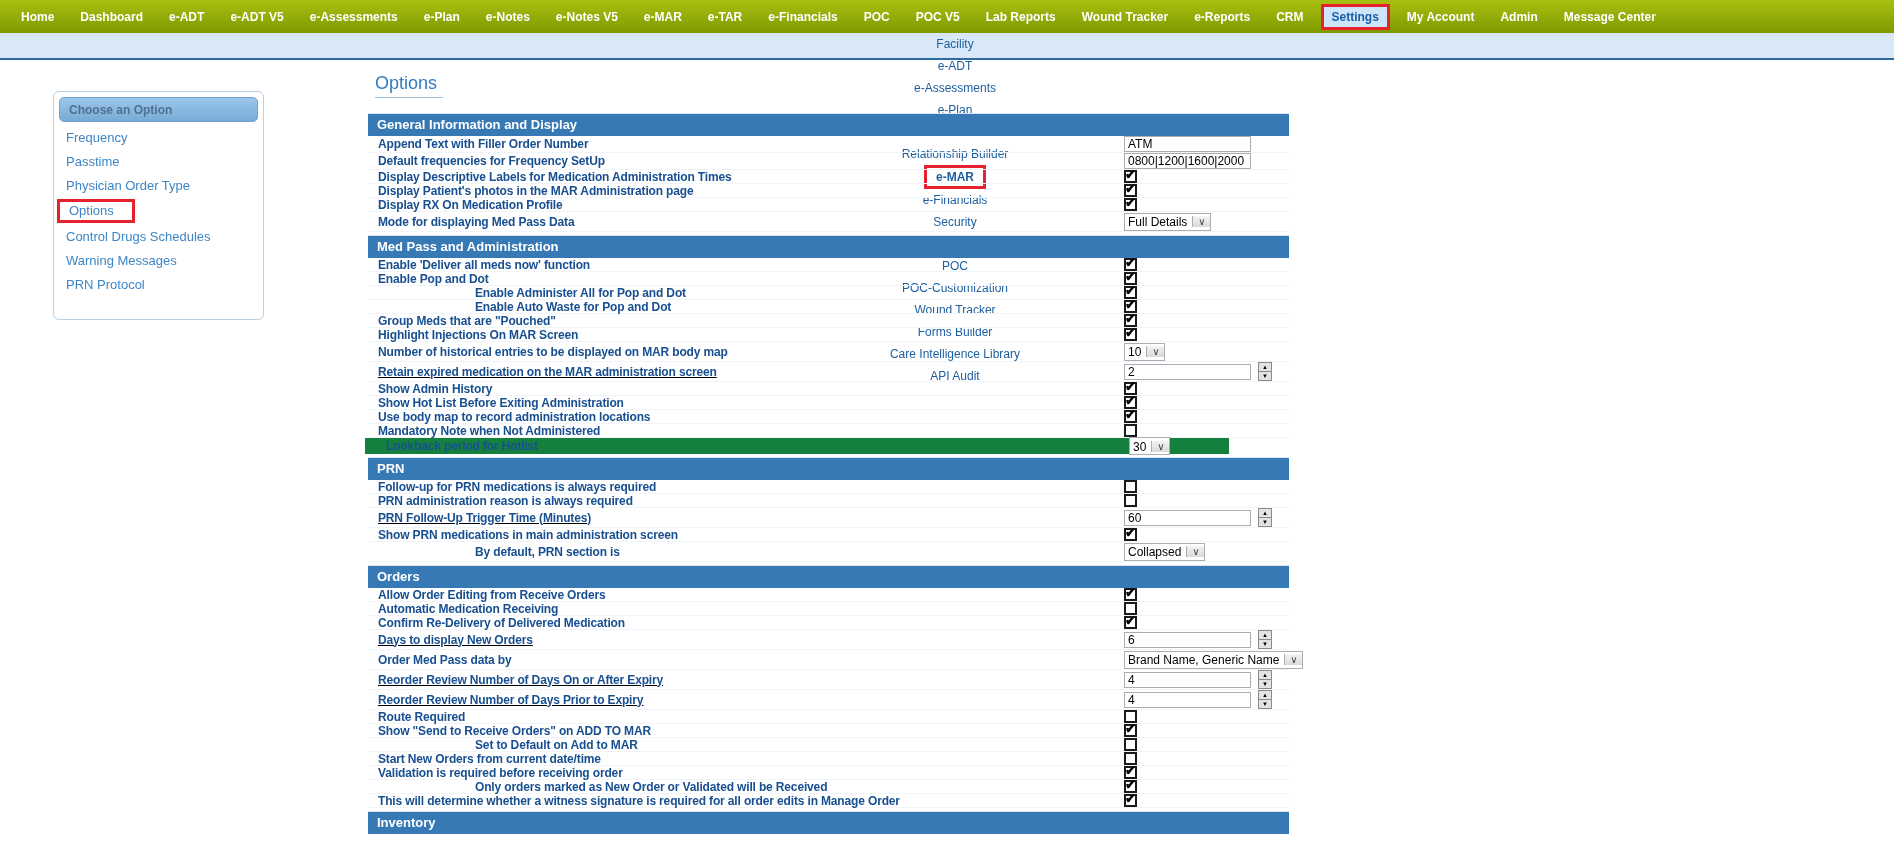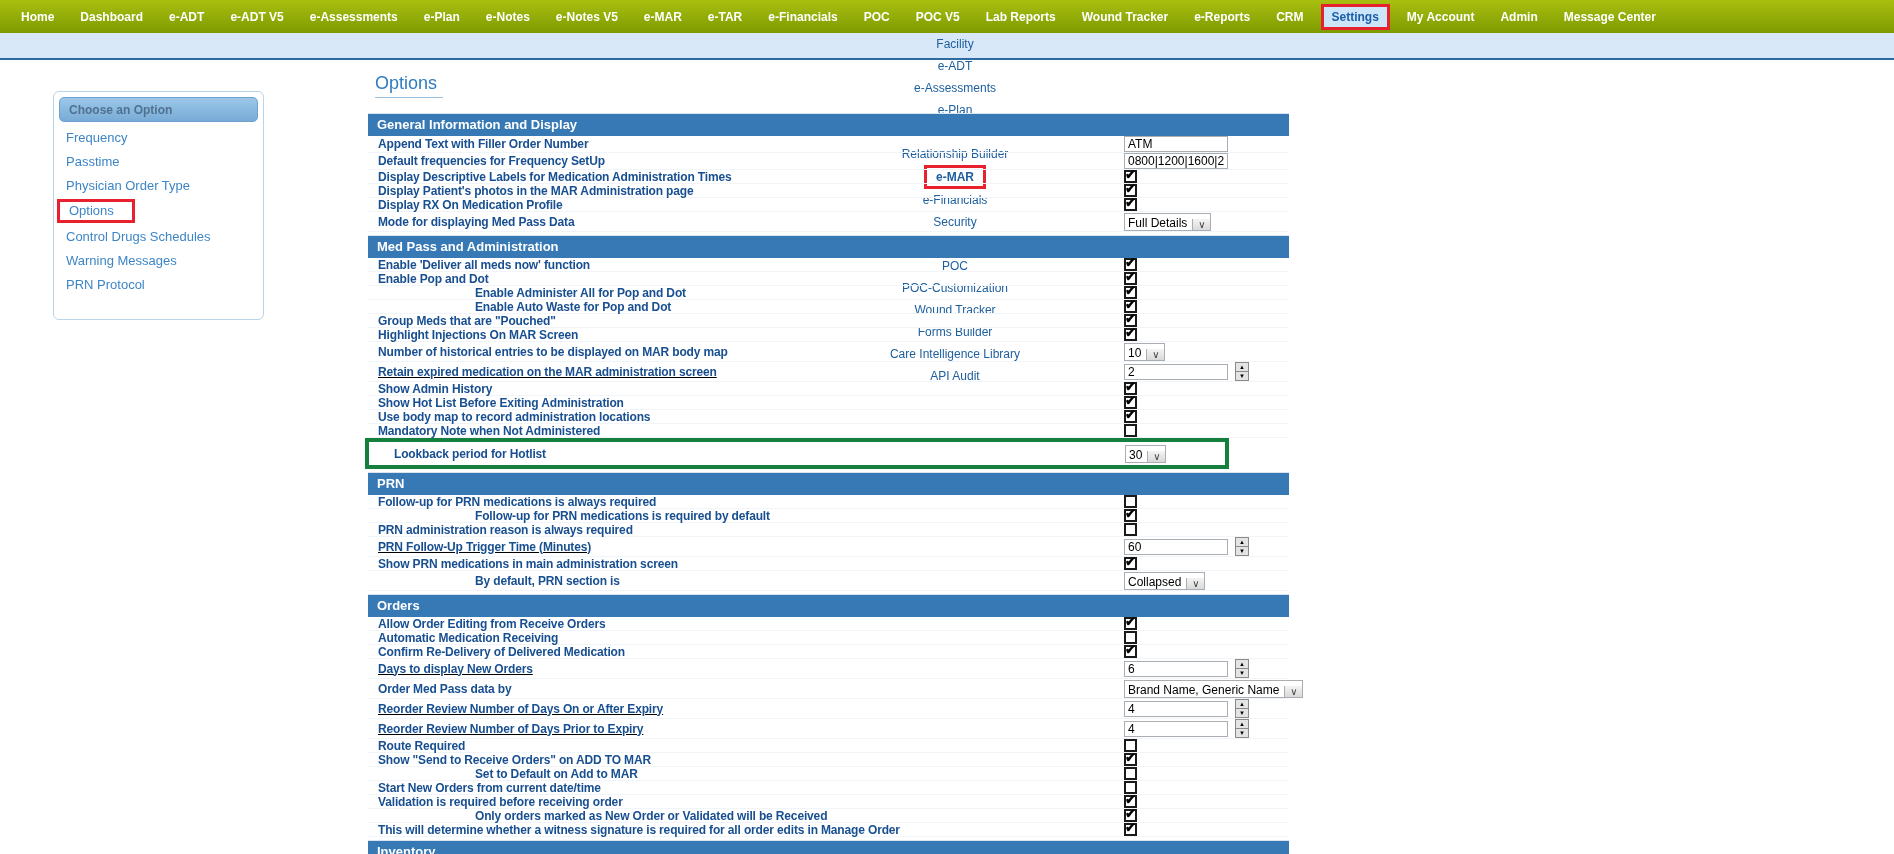--- a/index.html
+++ b/index.html
@@ -82,50 +82,50 @@
   .row-label {
     color:#184f91; font-weight:bold; font-size:12px;
     letter-spacing:-0.15px; padding-left:10px; white-space:nowrap;
   }
   .row.indent .row-label { padding-left:107px; }
   .control-cell {
     position:absolute; left:756px; top:0; bottom:0;
     display:flex; align-items:center;
   }
   .row.highlighted {
-    border:4px solid #15803d; width:864px; height:31px;
-    margin-left:-3px; padding-left:15px;
+    border:8px solid #15803d; width:864px; height:16px;
+    margin-left:-3px; padding-left:3px;
   }
   .row.highlighted .control-cell { left:756px; }
   
   .cb {
     width:13px; height:13px; border:2px solid #1a1a1a; background:#fff;
     position:relative; cursor:pointer;
   }
   .cb.checked::after {
     content:"\2714"; position:absolute; left:-1px; top:-5px;
     font-size:13px; font-weight:bold; color:#000;
   }
   .ti {
-    width:104px; height:16px; border:1px solid #abadb3;
+    width:127px; height:16px; border:1px solid #abadb3;
     font-family:"Liberation Sans",sans-serif; font-size:12px;
     padding:0 3px; color:#000; background:#fff;
   }
   .spin {
     margin-left:7px; width:14px; height:19px;
     display:flex; flex-direction:column; border:1px solid #8a8a8a;
   }
   .spin span {
     flex:1; background:#e4e4e4; color:#000; font-size:6px;
     display:flex; align-items:center; justify-content:center;
     cursor:pointer; line-height:1;
   }
   .spin span:first-child { border-bottom:1px solid #8a8a8a; }
   .sel {
-    display:inline-flex; align-items:flex-end; height:18px;
+    display:inline-flex; align-items:center; height:18px;
     border:1px solid #abadb3; background:#fff; cursor:pointer;
   }
   .sel .val {
     font-size:12px; color:#000; padding:1px 5px 0 3px;
     min-width:20px; white-space:nowrap;
   }
   .sel .btn {
     width:18px; border-left:1px solid #abadb3;
     background:linear-gradient(#f4f4f4,#d9d9d9);
     display:flex; align-items:center; justify-content:center;
@@ -322,26 +322,20 @@
           </span>
         </span>
       </div>
       <div class="section-header">PRN</div>
       <div class="row h-cb">
         <span class="row-label">Follow-up for PRN medications is always required</span>
         <span class="control-cell">
           <span class="cb"></span>
         </span>
       </div>
-      <div class="row h-cb indent">
-        <span class="row-label">Follow-up for PRN medications is required by default</span>
-        <span class="control-cell">
-          <span class="cb checked"></span>
-        </span>
-      </div>
       <div class="row h-cb">
         <span class="row-label">PRN administration reason is always required</span>
         <span class="control-cell">
           <span class="cb"></span>
         </span>
       </div>
       <div class="row h-number">
         <span class="row-label">PRN Follow-Up Trigger Time (Minutes)</span>
         <span class="control-cell">
           <input class="ti" type="text" value="60" style="">

